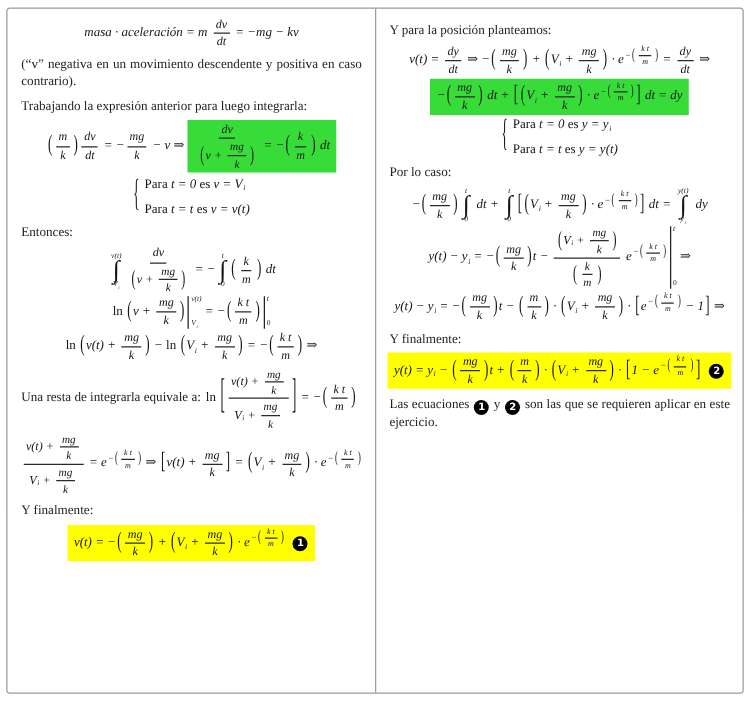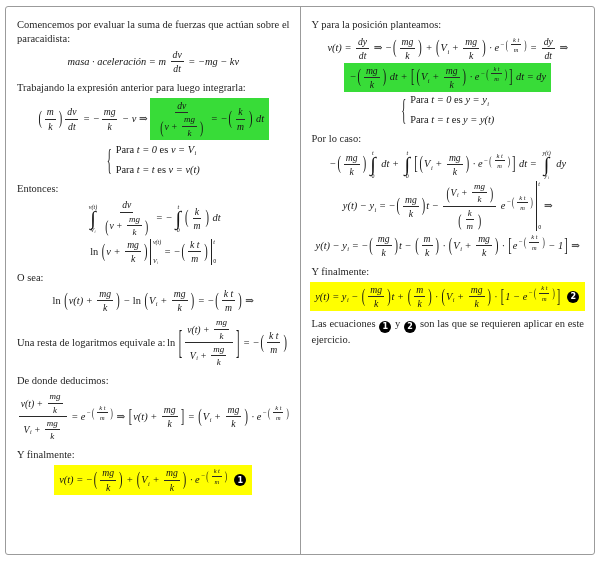--- a/index.html
+++ b/index.html
@@ -38,51 +38,49 @@
   .hl-y{background:var(--hl-yellow,#ffff00);}
   .badge{width:12px;height:12px;border-radius:50%;background:#000;color:#fff;display:inline-flex;
          align-items:center;justify-content:center;font:700 8px "DejaVu Sans",sans-serif;font-style:normal;
          flex:none;margin:0 1px;vertical-align:-2px;}
 </style>
 </head>
 <body>
 
 <div class="page">
   <div class="col col-left">
-      <p class="para">Comencemos por evaluar la suma de fuerzas que actúan sobre el paracaidista:</p>
       <div class="eq">
         <span class="mrow"><span class="mi">masa · aceleración = m </span><span class="frac"><span class="mrow num"><span class="mi">dv</span></span><span class="mrow den"><span class="mi">dt</span></span></span><span class="mi"> = −mg − kv</span></span>
       </div>
+      <p class="para">(“v” negativa  en un movimiento descendente  y positiva en caso contrario).</p>
       <p class="para">Trabajando  la expresión  anterior  para luego integrarla:</p>
       <div class="eq">
         <span class="mrow"><span class="grp"><span class="delim" style="transform: scaleY(1.8);">(</span><span class="mrow"><span class="frac"><span class="mrow num"><span class="mi">m</span></span><span class="mrow den"><span class="mi">k</span></span></span></span><span class="delim" style="transform: scaleY(1.8);">)</span></span><span class="frac"><span class="mrow num"><span class="mi">dv</span></span><span class="mrow den"><span class="mi">dt</span></span></span><span class="mi"> = −</span><span class="frac"><span class="mrow num"><span class="mi">mg</span></span><span class="mrow den"><span class="mi">k</span></span></span><span class="mi"> − v ⇒ </span><span class="hl hl-g"><span class="mrow"><span class="frac"><span class="mrow num"><span class="mi">dv</span></span><span class="mrow den"><span class="grp"><span class="delim" style="transform: scaleY(1.8);">(</span><span class="mrow"><span class="mi">v + </span><span class="frac"><span class="mrow num"><span class="mi">mg</span></span><span class="mrow den"><span class="mi">k</span></span></span></span><span class="delim" style="transform: scaleY(1.8);">)</span></span></span></span><span class="mi"> = −</span><span class="grp"><span class="delim" style="transform: scaleY(1.8);">(</span><span class="mrow"><span class="frac"><span class="mrow num"><span class="mi">k</span></span><span class="mrow den"><span class="mi">m</span></span></span></span><span class="delim" style="transform: scaleY(1.8);">)</span></span><span class="mi"> dt</span></span></span></span>
       </div>
       <div class="peq">
         <span class="pmath">
           <span class="mrow"><span class="cases"><span class="brace">{</span><span class="ccol"><span class="mrow"><span class="up">Para </span><span class="mi">t = 0 </span><span class="up">es </span><span class="mi">v = V</span><span class="sub"><span class="mrow"><span class="mi">i</span></span></span></span><span class="mrow"><span class="up">Para </span><span class="mi">t = t </span><span class="up">es </span><span class="mi">v = v(t)</span></span></span></span></span>
         </span>
       </div>
       <p class="para">Entonces:</p>
       <div class="eq">
         <span class="mrow"><span class="int"><span class="mrow lim"><span class="mi">v(t)</span></span><span class="iglyph">∫</span><span class="mrow lim"><span class="mi">V</span><span class="sub"><span class="mrow"><span class="mi">i</span></span></span></span></span><span class="frac"><span class="mrow num"><span class="mi">dv</span></span><span class="mrow den"><span class="grp"><span class="delim" style="transform: scaleY(1.8);">(</span><span class="mrow"><span class="mi">v + </span><span class="frac"><span class="mrow num"><span class="mi">mg</span></span><span class="mrow den"><span class="mi">k</span></span></span></span><span class="delim" style="transform: scaleY(1.8);">)</span></span></span></span><span class="mi"> = −</span><span class="int"><span class="mrow lim"><span class="mi">t</span></span><span class="iglyph">∫</span><span class="mrow lim"><span class="up">0</span></span></span><span class="grp"><span class="delim" style="transform: scaleY(1.8);">(</span><span class="mrow"><span class="frac"><span class="mrow num"><span class="mi">k</span></span><span class="mrow den"><span class="mi">m</span></span></span></span><span class="delim" style="transform: scaleY(1.8);">)</span></span><span class="mi"> dt</span></span>
       </div>
       <div class="eq">
         <span class="mrow"><span class="up">ln </span><span class="grp"><span class="delim" style="transform: scaleY(1.8);">(</span><span class="mrow"><span class="mi">v + </span><span class="frac"><span class="mrow num"><span class="mi">mg</span></span><span class="mrow den"><span class="mi">k</span></span></span></span><span class="delim" style="transform: scaleY(1.8);">)</span></span><span class="ev"><span class="evbar"></span><span class="evcol"><span class="mrow"><span class="mi">v(t)</span></span><span class="mrow"><span class="mi">V</span><span class="sub"><span class="mrow"><span class="mi">i</span></span></span></span></span></span><span class="mi"> = −</span><span class="grp"><span class="delim" style="transform: scaleY(1.8);">(</span><span class="mrow"><span class="frac"><span class="mrow num"><span class="mi">k t</span></span><span class="mrow den"><span class="mi">m</span></span></span></span><span class="delim" style="transform: scaleY(1.8);">)</span></span><span class="ev"><span class="evbar"></span><span class="evcol"><span class="mrow"><span class="mi">t</span></span><span class="mrow"><span class="up">0</span></span></span></span></span>
       </div>
-      <p class="para">O sea:</p>
       <div class="eq">
         <span class="mrow"><span class="up">ln </span><span class="grp"><span class="delim" style="transform: scaleY(1.8);">(</span><span class="mrow"><span class="mi">v(t) + </span><span class="frac"><span class="mrow num"><span class="mi">mg</span></span><span class="mrow den"><span class="mi">k</span></span></span></span><span class="delim" style="transform: scaleY(1.8);">)</span></span><span class="mi"> − </span><span class="up">ln </span><span class="grp"><span class="delim" style="transform: scaleY(1.8);">(</span><span class="mrow"><span class="mi">V</span><span class="sub"><span class="mrow"><span class="mi">i</span></span></span><span class="mi"> + </span><span class="frac"><span class="mrow num"><span class="mi">mg</span></span><span class="mrow den"><span class="mi">k</span></span></span></span><span class="delim" style="transform: scaleY(1.8);">)</span></span><span class="mi"> = −</span><span class="grp"><span class="delim" style="transform: scaleY(1.8);">(</span><span class="mrow"><span class="frac"><span class="mrow num"><span class="mi">k t</span></span><span class="mrow den"><span class="mi">m</span></span></span></span><span class="delim" style="transform: scaleY(1.8);">)</span></span><span class="mi"> ⇒</span></span>
       </div>
       <div class="peq">
-        <span class="plabel">Una resta de logaritmos equivale a: </span>
+        <span class="plabel">Una resta de integrarla equivale a: </span>
         <span class="pmath">
           <span class="mrow"><span class="up">ln </span><span class="grp"><span class="delim" style="transform: scaleY(3.2);">[</span><span class="mrow"><span class="frac"><span class="mrow num"><span class="mi">v(t) + </span><span class="frac"><span class="mrow num"><span class="mi">mg</span></span><span class="mrow den"><span class="mi">k</span></span></span></span><span class="mrow den"><span class="mi">V</span><span class="sub"><span class="mrow"><span class="mi">i</span></span></span><span class="mi"> + </span><span class="frac"><span class="mrow num"><span class="mi">mg</span></span><span class="mrow den"><span class="mi">k</span></span></span></span></span></span><span class="delim" style="transform: scaleY(3.2);">]</span></span><span class="mi"> = −</span><span class="grp"><span class="delim" style="transform: scaleY(1.8);">(</span><span class="mrow"><span class="frac"><span class="mrow num"><span class="mi">k t</span></span><span class="mrow den"><span class="mi">m</span></span></span></span><span class="delim" style="transform: scaleY(1.8);">)</span></span></span>
         </span>
       </div>
-      <p class="para">De donde deducimos:</p>
       <div class="eq">
         <span class="mrow"><span class="frac"><span class="mrow num"><span class="mi">v(t) + </span><span class="frac"><span class="mrow num"><span class="mi">mg</span></span><span class="mrow den"><span class="mi">k</span></span></span></span><span class="mrow den"><span class="mi">V</span><span class="sub"><span class="mrow"><span class="mi">i</span></span></span><span class="mi"> + </span><span class="frac"><span class="mrow num"><span class="mi">mg</span></span><span class="mrow den"><span class="mi">k</span></span></span></span></span><span class="mi"> = e</span><span class="sup"><span class="mrow"><span class="mi">−</span><span class="grp"><span class="delim" style="transform: scaleY(1.8);">(</span><span class="mrow"><span class="frac"><span class="mrow num"><span class="mi">k t</span></span><span class="mrow den"><span class="mi">m</span></span></span></span><span class="delim" style="transform: scaleY(1.8);">)</span></span></span></span><span class="mi"> ⇒ </span><span class="grp"><span class="delim" style="transform: scaleY(1.8);">[</span><span class="mrow"><span class="mi">v(t) + </span><span class="frac"><span class="mrow num"><span class="mi">mg</span></span><span class="mrow den"><span class="mi">k</span></span></span></span><span class="delim" style="transform: scaleY(1.8);">]</span></span><span class="mi"> = </span><span class="grp"><span class="delim" style="transform: scaleY(1.8);">(</span><span class="mrow"><span class="mi">V</span><span class="sub"><span class="mrow"><span class="mi">i</span></span></span><span class="mi"> + </span><span class="frac"><span class="mrow num"><span class="mi">mg</span></span><span class="mrow den"><span class="mi">k</span></span></span></span><span class="delim" style="transform: scaleY(1.8);">)</span></span><span class="mi"> · e</span><span class="sup"><span class="mrow"><span class="mi">−</span><span class="grp"><span class="delim" style="transform: scaleY(1.8);">(</span><span class="mrow"><span class="frac"><span class="mrow num"><span class="mi">k t</span></span><span class="mrow den"><span class="mi">m</span></span></span></span><span class="delim" style="transform: scaleY(1.8);">)</span></span></span></span></span>
       </div>
       <p class="para">Y finalmente:</p>
       <div class="eq">
         <span class="mrow"><span class="hl hl-y"><span class="mrow"><span class="mi">v(t) = −</span><span class="grp"><span class="delim" style="transform: scaleY(1.8);">(</span><span class="mrow"><span class="frac"><span class="mrow num"><span class="mi">mg</span></span><span class="mrow den"><span class="mi">k</span></span></span></span><span class="delim" style="transform: scaleY(1.8);">)</span></span><span class="mi"> + </span><span class="grp"><span class="delim" style="transform: scaleY(1.8);">(</span><span class="mrow"><span class="mi">V</span><span class="sub"><span class="mrow"><span class="mi">i</span></span></span><span class="mi"> + </span><span class="frac"><span class="mrow num"><span class="mi">mg</span></span><span class="mrow den"><span class="mi">k</span></span></span></span><span class="delim" style="transform: scaleY(1.8);">)</span></span><span class="mi"> · e</span><span class="sup"><span class="mrow"><span class="mi">−</span><span class="grp"><span class="delim" style="transform: scaleY(1.8);">(</span><span class="mrow"><span class="frac"><span class="mrow num"><span class="mi">k t</span></span><span class="mrow den"><span class="mi">m</span></span></span></span><span class="delim" style="transform: scaleY(1.8);">)</span></span></span></span><span class="mi">  </span><span class="badge">1</span></span></span></span>
       </div>
     </div>
   <div class="col">
       <p class="para">Y para la posición planteamos:</p>

